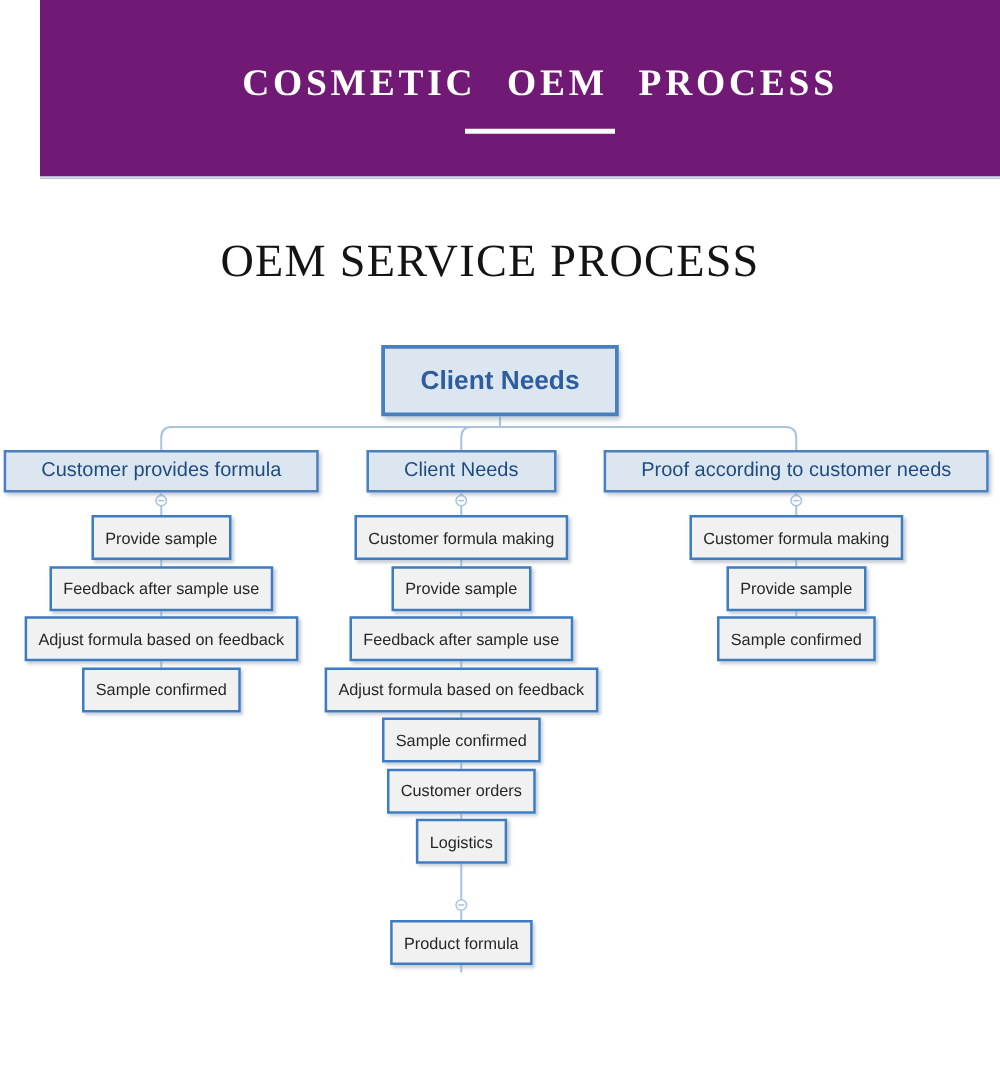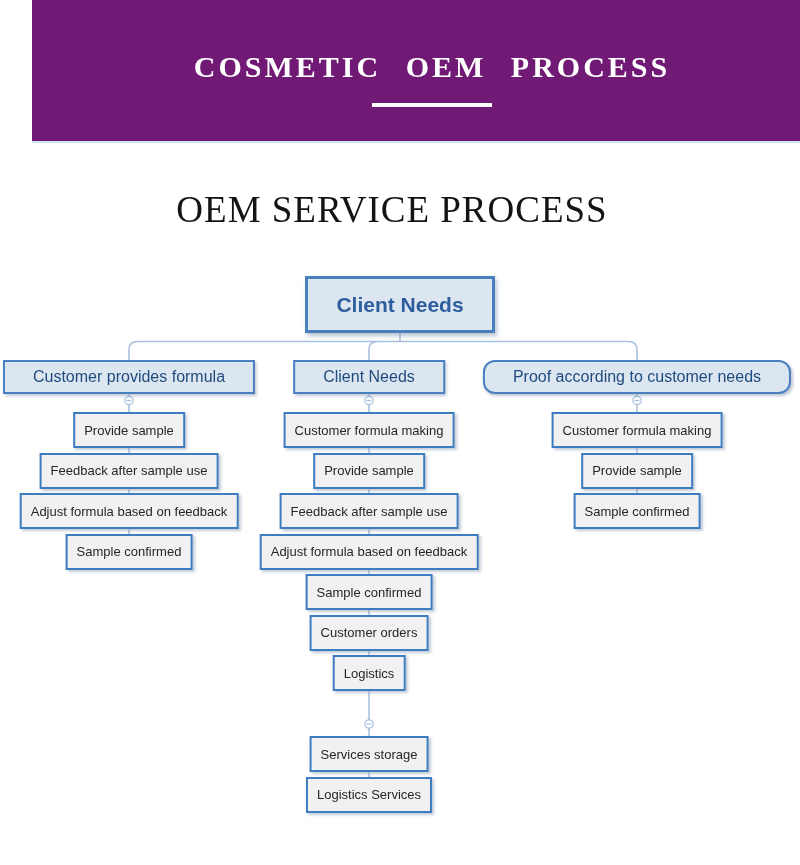--- a/index.html
+++ b/index.html
@@ -153,35 +153,34 @@
           <circle cx="637" cy="481" r="4.2"></circle>
             <line x1="634.6" y1="481" x2="639.4" y2="481"></line>
         </g>
       </g>
     </svg>
 
     <div class="node root-node">Client Needs</div>
 
     <div class="node header-node" style="left:129px;">Customer provides formula</div>
     <div class="node header-node" style="left:369px;">Client Needs</div>
-    <div class="node header-node" style="left:637px;border-radius:12px;">Proof according to customer needs</div>
+    <div class="node header-node" style="left:637px;">Proof according to customer needs</div>
 
     <div class="node step-node" style="left:129px;top:412px;">Provide sample</div>
     <div class="node step-node" style="left:129px;top:452.5px;">Feedback after sample use</div>
     <div class="node step-node" style="left:129px;top:493px;">Adjust formula based on feedback</div>
     <div class="node step-node" style="left:129px;top:533.5px;">Sample confirmed</div>
 
     <div class="node step-node" style="left:369px;top:412px;">Customer formula making</div>
     <div class="node step-node" style="left:369px;top:452.5px;">Provide sample</div>
     <div class="node step-node" style="left:369px;top:493px;">Feedback after sample use</div>
     <div class="node step-node" style="left:369px;top:533.5px;">Adjust formula based on feedback</div>
     <div class="node step-node" style="left:369px;top:574px;">Sample confirmed</div>
     <div class="node step-node" style="left:369px;top:614.5px;">Customer orders</div>
     <div class="node step-node" style="left:369px;top:655px;">Logistics</div>
-    <div class="node step-node" style="left:369px;top:736px;">Services storage</div>
-    <div class="node step-node" style="left:369px;top:776.5px;">Logistics Services</div>
+    <div class="node step-node" style="left:369px;top:736px;">Product formula</div>
 
     <div class="node step-node" style="left:637px;top:412px;">Customer formula making</div>
     <div class="node step-node" style="left:637px;top:452.5px;">Provide sample</div>
     <div class="node step-node" style="left:637px;top:493px;">Sample confirmed</div>
 
   </div>
 </div>
 
 </body></html>

